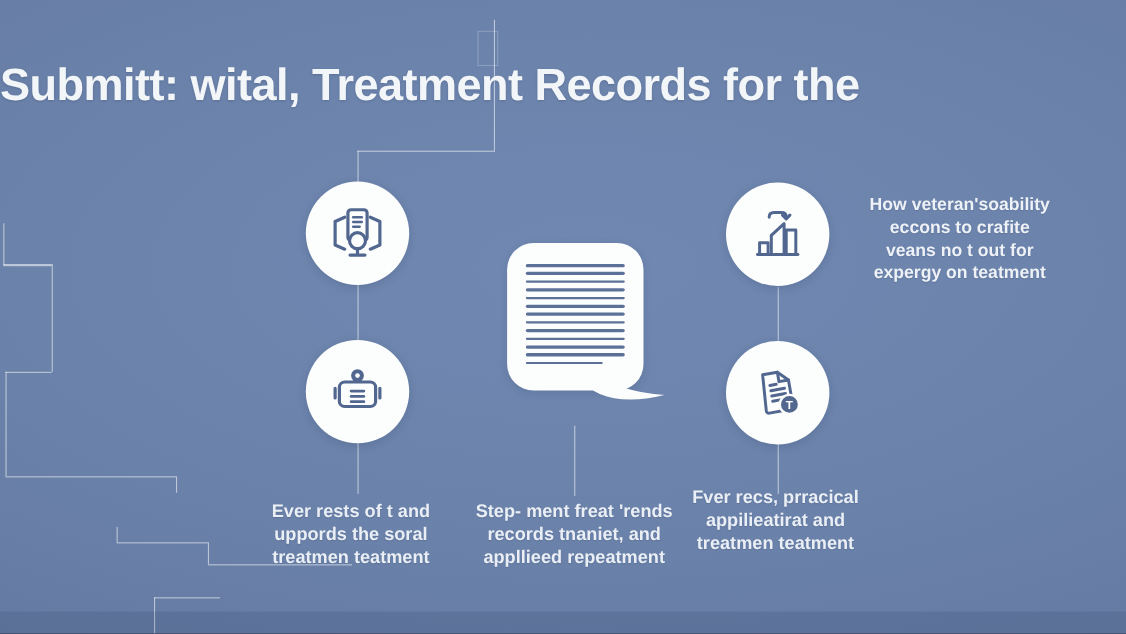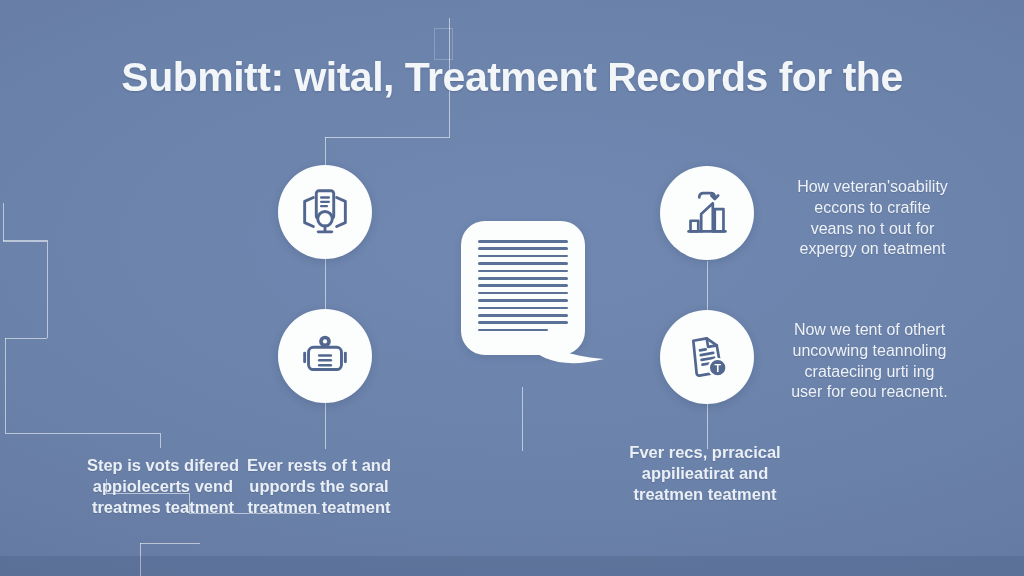--- a/index.html
+++ b/index.html
@@ -2,21 +2,21 @@
 <html><head>
 <meta charset="utf-8">
 <style>
   html,body{margin:0;padding:0;background:#3c4a63;}
   .stage{
     position:relative;width:1024px;height:576px;overflow:hidden;
     background:radial-gradient(120% 95% at 52% 42%, #7189b2 0%, #6a81a9 48%, #60739a 100%);
     font-family:"Liberation Sans", sans-serif;
   }
   .title{
-    position:absolute;left:0;top:53px;width:1024px;text-align:center;
+    position:absolute;left:0;top:53px;width:1024px;
     font-size:41px;line-height:48px;font-weight:700;color:#f3f6f9;
     letter-spacing:-0.5px;z-index:3;text-shadow:0 1px 2px rgba(40,55,90,0.25);
   }
   .ln{position:absolute;background:rgba(255,255,255,0.55);z-index:1;}
   .ln.v{width:1.5px;}
   .ln.h{height:1.5px;}
   .faint-rect{position:absolute;border:1px solid rgba(255,255,255,0.22);z-index:1;}
   .bottom-strip{position:absolute;left:0;top:556px;width:1024px;height:20px;
     background:rgba(28,42,72,0.12);z-index:1;}
   .circle{
@@ -37,21 +37,21 @@
   }
   .doc-lines i{display:block;height:2.6px;background:#5c7198;border-radius:2px;}
   .doc-lines i:last-child{width:78%;}
   .caption{
     position:absolute;z-index:2;text-align:center;white-space:pre-line;
     font-size:16.5px;line-height:1.28;font-weight:600;color:#eaeff5;
     text-shadow:0 1px 1px rgba(40,55,90,0.2);
   }
   .side-note{
     position:absolute;z-index:2;text-align:center;white-space:pre-line;
-    font-size:16px;line-height:1.3;font-weight:400;color:#eef2f7;
+    font-size:16px;line-height:1.3;font-weight:700;color:#eef2f7;
     text-shadow:0 1px 1px rgba(40,55,90,0.2);
   }
 </style>
 </head>
 <body>
 
 <div class="stage">
 
   <div class="ln v" style="left:448.5px;top:18px;height:119px"></div>
   <div class="faint-rect" style="left:434px;top:28px;width:17px;height:30px"></div>
@@ -156,28 +156,24 @@
       </g>
       <circle cx="43" cy="43" r="9" fill="#53688f" stroke="#fcfdfd" stroke-width="2.2"></circle>
       <text x="43" y="47" text-anchor="middle" font-size="11" font-weight="bold" fill="#ffffff" font-family="Liberation Sans, sans-serif">T</text>
     </svg>
   </div>
 
   <div class="side-note" style="left:765px;top:177px;width:215px">How veteran'soability
 eccons to crafite
 veans no t out for
 expergy on teatment</div>
-  <div class="side-note" style="left:762px;top:320px;width:215px">Now we tent of othert
-uncovwing teannoling
-crataeciing urti ing
-user for eou reacnent.</div>
 
-  <div class="caption" style="left:63px;top:455px;width:200px">Step is vots difered
-appiolecerts vend
-treatmes teatment</div>
   <div class="caption" style="left:219px;top:455px;width:200px">Ever rests of t and
 uppords the soral
 treatmen teatment</div>
+  <div class="caption" style="left:412px;top:455px;width:220px">Step- ment freat 'rends
+records tnaniet, and
+appllieed repeatment</div>
   <div class="caption" style="left:600px;top:442px;width:210px">Fver recs, prracical
 appilieatirat and
 treatmen teatment</div>
 
 </div>
 
 </body></html>

